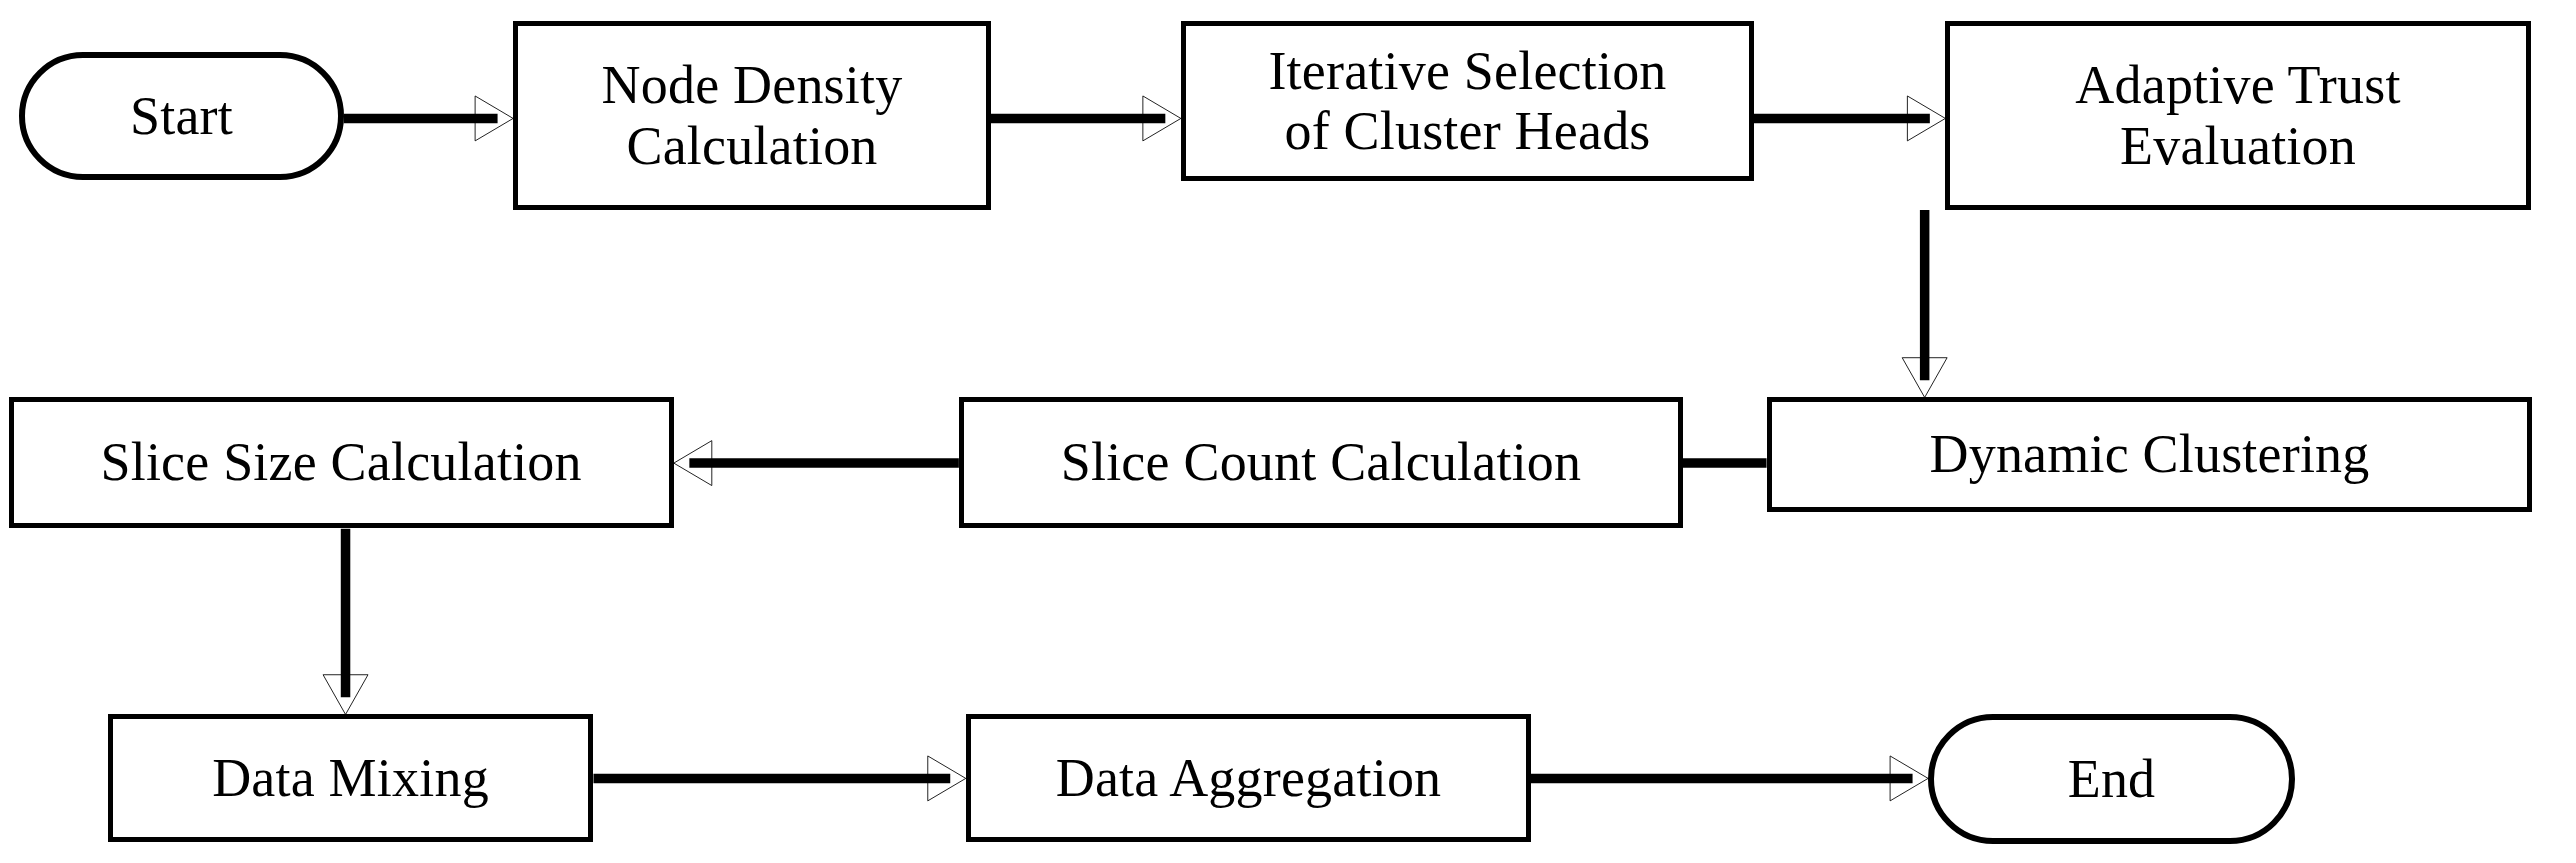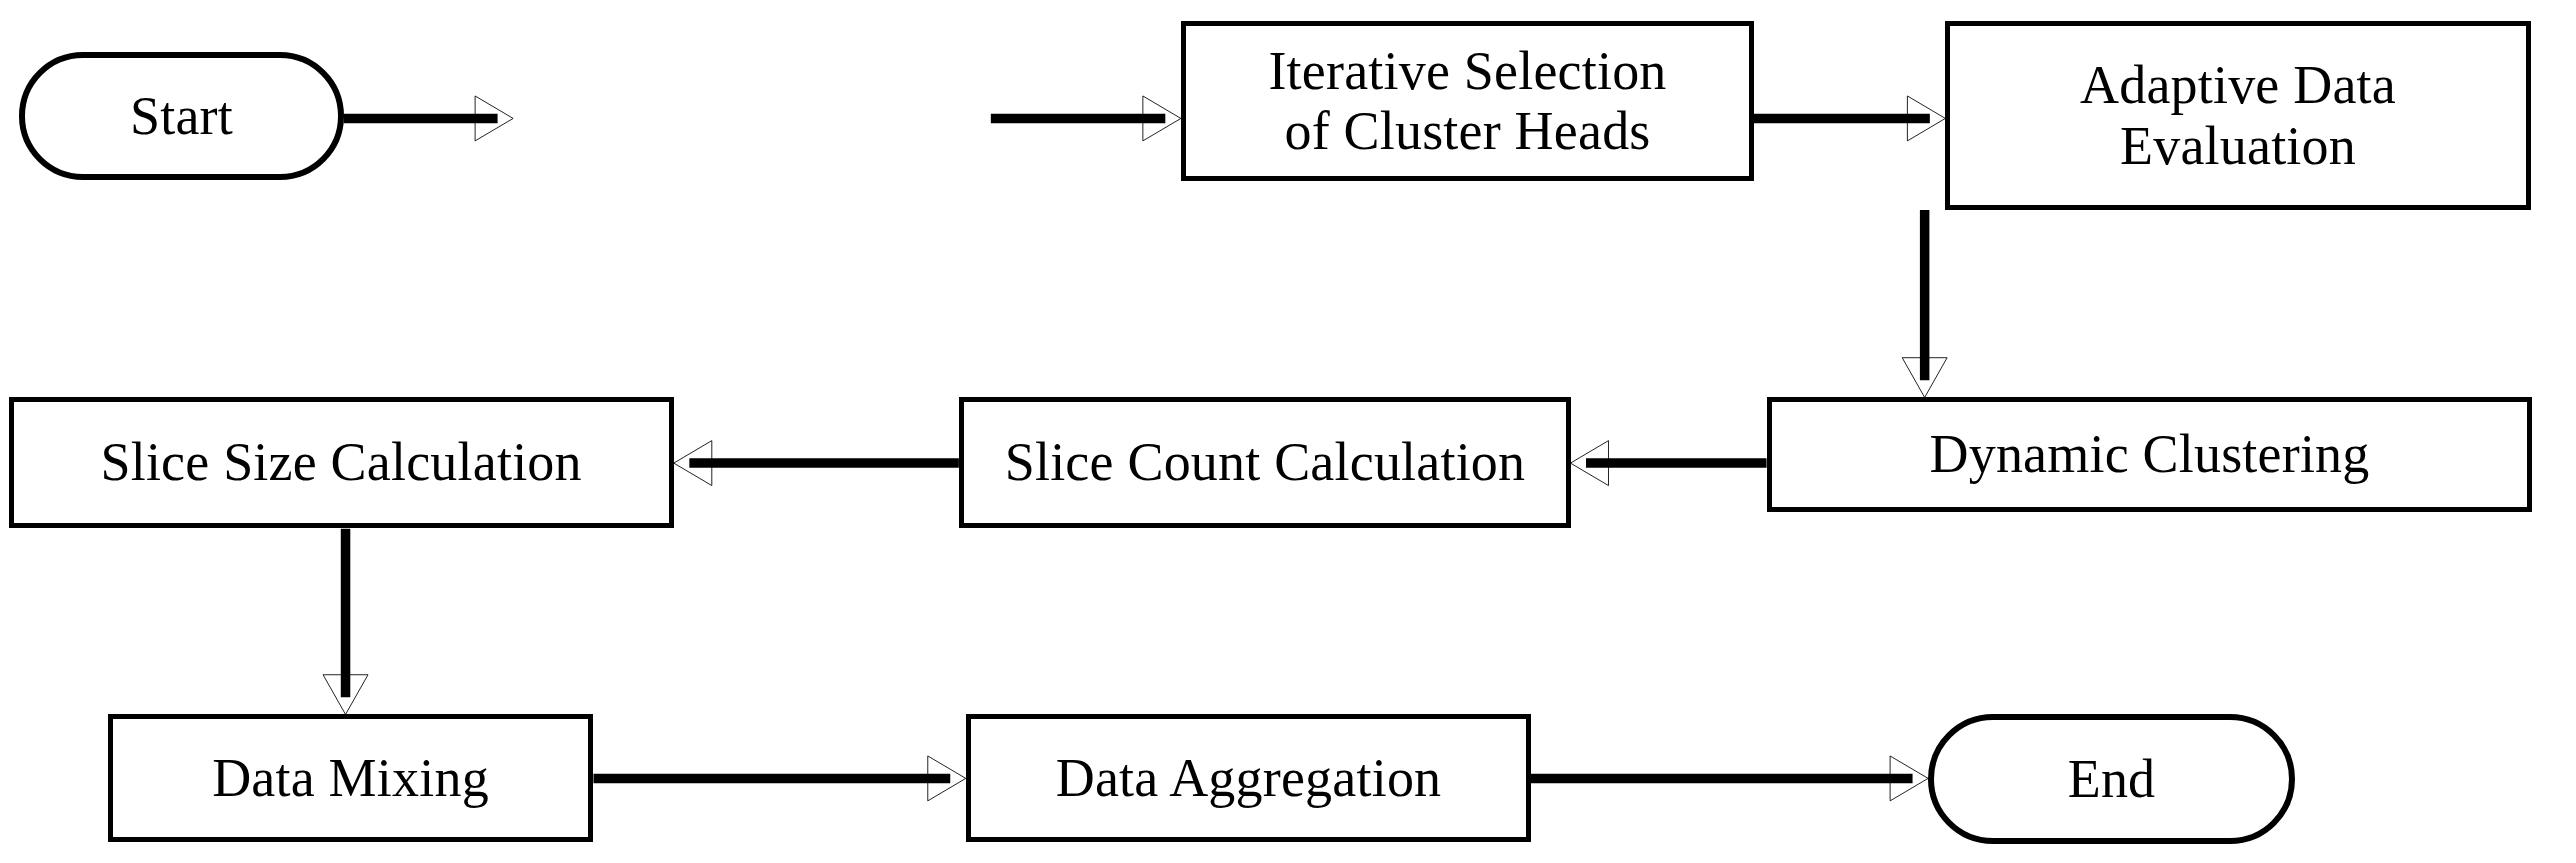--- a/index.html
+++ b/index.html
@@ -105,30 +105,32 @@
     </g>
 
     <g>
       <line class="edge-line" x1="1772" y1="901" x2="2214" y2="901"></line>
       <polygon class="arrow-head" points="2232,901 2188,875 2188,927"></polygon>
     </g>
   </svg>
 
   <div class="node terminator" style="left:19px; top:52px; width:325px; height:128px;">Start</div>
 
+  <div class="node" style="left:513px; top:21px; width:478px; height:189px;">Node Density
+Calculation</div>
 
   <div class="node" style="left:1181px; top:21px; width:573px; height:160px;">Iterative Selection
 of Cluster Heads</div>
 
-  <div class="node" style="left:1945px; top:21px; width:586px; height:189px;">Adaptive Data
+  <div class="node" style="left:1945px; top:21px; width:586px; height:189px;">Adaptive Trust
 Evaluation</div>
 
   <div class="node" style="left:1767px; top:397px; width:765px; height:115px;">Dynamic Clustering</div>
 
-  <div class="node" style="left:959px; top:397px; width:612px; height:131px;">Slice Count Calculation</div>
+  <div class="node" style="left:959px; top:397px; width:724px; height:131px;">Slice Count Calculation</div>
 
   <div class="node" style="left:108px; top:714px; width:485px; height:128px;">Data Mixing</div>
 
   <div class="node" style="left:8.6px; top:397px; width:665px; height:131px;">Slice Size Calculation</div>
 
   <div class="node terminator" style="left:1928px; top:714px; width:367px; height:130px;">End</div>
 
   <div class="node" style="left:966px; top:714px; width:565px; height:128px;">Data Aggregation</div>
 
 </div>

